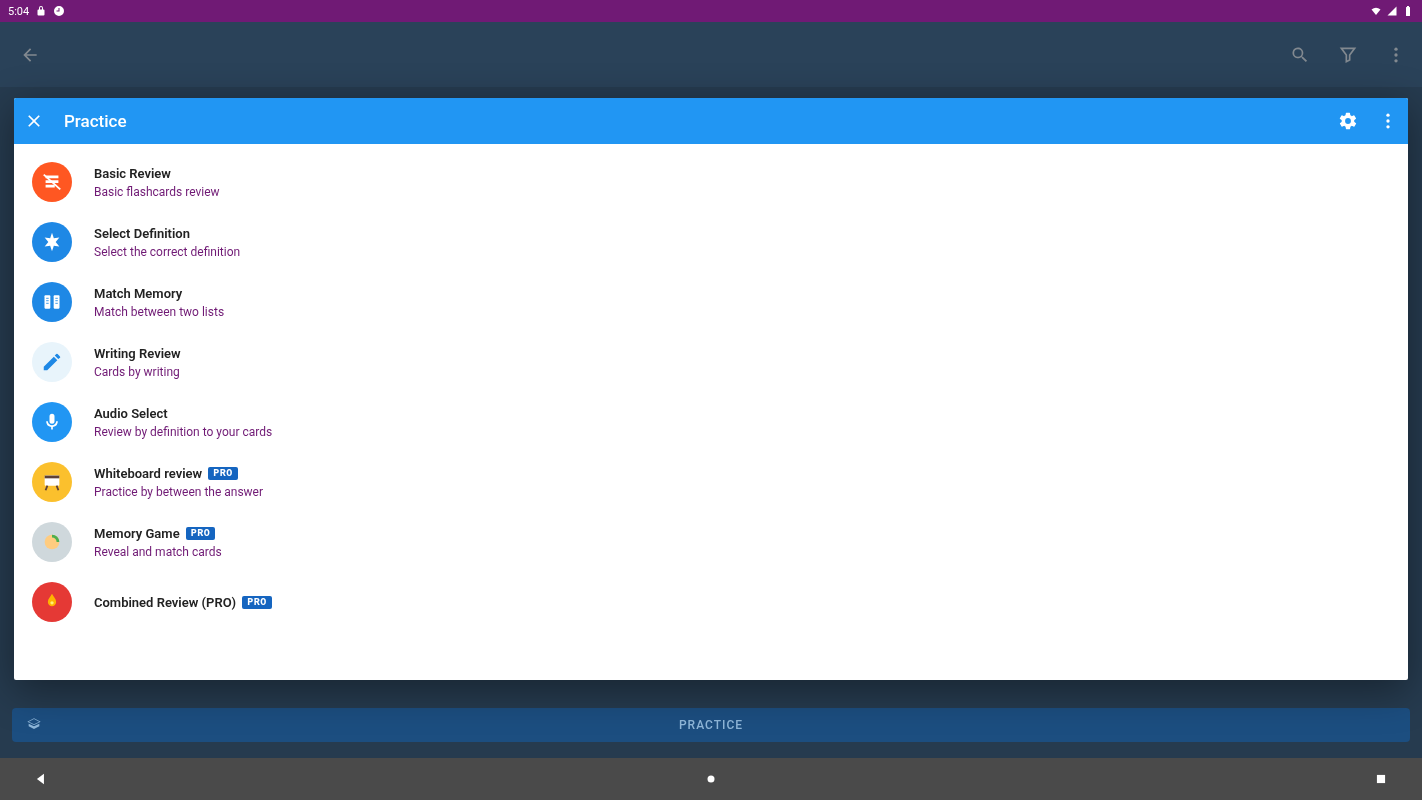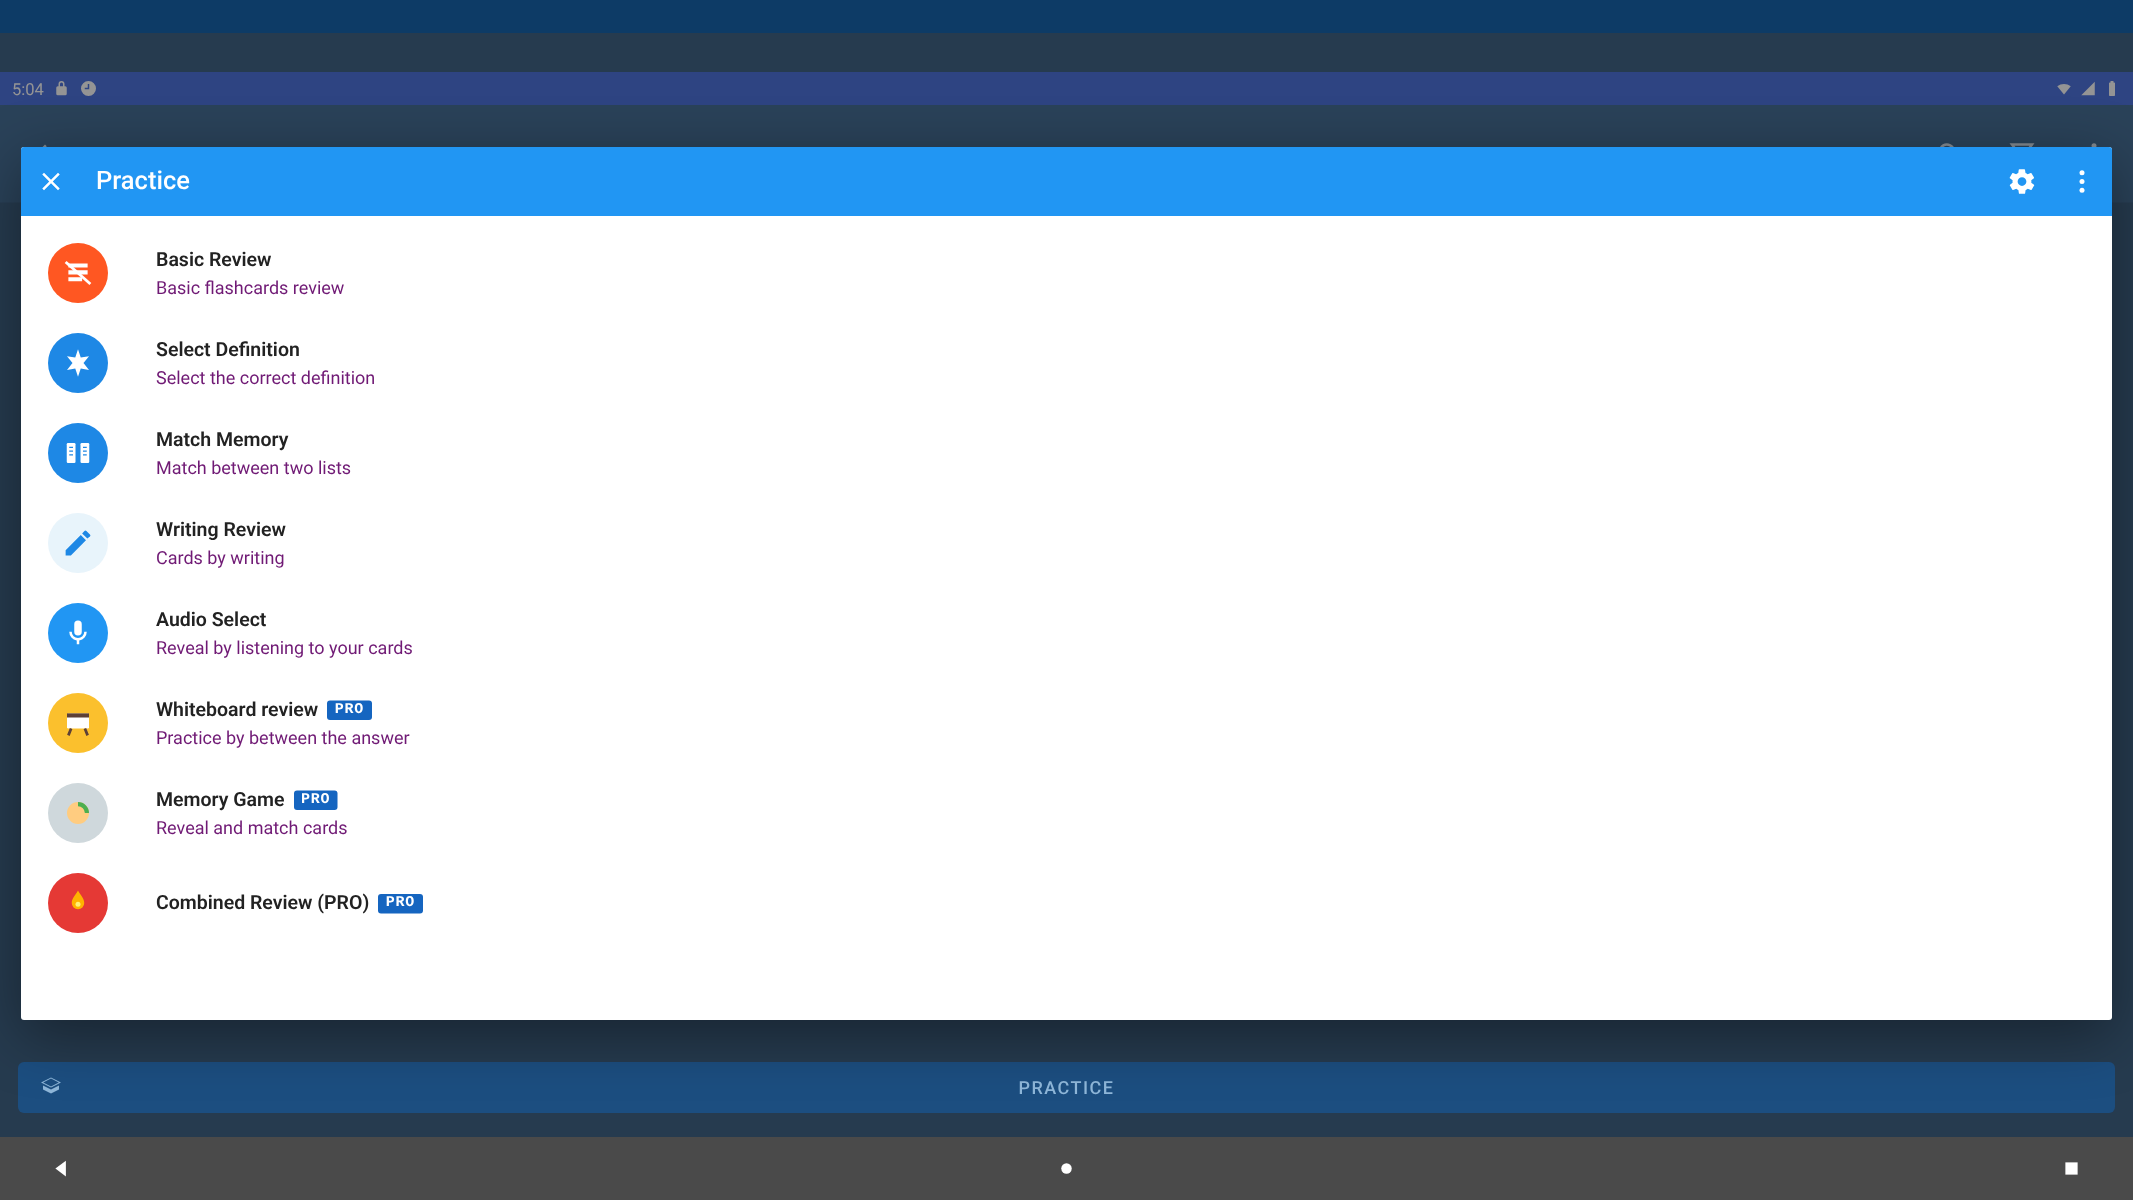--- a/index.html
+++ b/index.html
@@ -1,20 +1,20 @@
 <!DOCTYPE html>
 <html><head>
 <meta charset="utf-8">
 <style>
 * { margin: 0; padding: 0; box-sizing: border-box; font-family: Roboto, -apple-system, sans-serif; }
 html, body { width: 1422px; height: 800px; overflow: hidden; }
 body { background: #0d3b66; position: relative; }
 
 
-.status-bar { width: 100%; height: 22px; background: #1d4ed8; color: #fff; display: flex; align-items: center; justify-content: space-between; padding: 0 8px; font-size: 11px; margin-top: 48px; }
+.status-bar { width: 100%; height: 22px; background: #701a75; color: #fff; display: flex; align-items: center; justify-content: space-between; padding: 0 8px; font-size: 11px; }
 .status-left { display: flex; align-items: center; gap: 6px; }
 .status-right { display: flex; align-items: center; gap: 4px; }
 .status-icon { width: 12px; height: 12px; fill: #fff; }
 
 
 .app-bar { width: 100%; height: 65px; background: #144a7c; display: flex; align-items: center; justify-content: space-between; padding: 0 8px; }
 .app-bar-left { display: flex; align-items: center; }
 .arrow-back { padding: 12px; cursor: pointer; }
 .app-bar-right { display: flex; align-items: center; gap: 28px; padding-right: 8px; }
 
@@ -30,21 +30,21 @@
 
 
 .dialog { position: absolute; left: 14px; right: 14px; top: 98px; height: 582px; background: #fff; border-radius: 2px; box-shadow: 0 10px 40px rgba(0,0,0,.4); display: flex; flex-direction: column; overflow: hidden; }
 .dialog-bar { height: 46px; background: #2196f3; display: flex; align-items: center; justify-content: space-between; padding: 0 10px; flex-shrink: 0; }
 .dialog-bar-left { display: flex; align-items: center; gap: 20px; }
 .dialog-title { color: #fff; font-size: 17px; font-weight: 500; }
 .dialog-bar-right { display: flex; align-items: center; gap: 20px; }
 .dialog-close, .dialog-gear, .dialog-more { cursor: pointer; }
 
 .dialog-list { flex: 1; overflow-y: auto; padding: 8px 0; }
-.list-item { display: flex; align-items: center; gap: 32px; padding: 10px 18px; cursor: pointer; }
+.list-item { display: flex; align-items: center; gap: 22px; padding: 10px 18px; cursor: pointer; }
 .item-icon { width: 40px; height: 40px; border-radius: 50%; display: flex; align-items: center; justify-content: center; flex-shrink: 0; }
 .item-text { display: flex; flex-direction: column; gap: 4px; }
 .item-title-row { display: flex; align-items: center; gap: 6px; }
 .item-title { font-size: 13px; font-weight: 600; color: #222; }
 .item-sub { font-size: 12px; color: #701a75; }
 .pro-badge { background: #1565c0; color: #fff; font-size: 10px; font-weight: 700; padding: 1px 5px; border-radius: 2px; letter-spacing: 0.5px; font-family: Liberation Mono, monospace; }
 
 
 .ic-basic   { background: #ff5722; }
 .ic-select  { background: #1e88e5; }
@@ -210,21 +210,21 @@
       <div class="list-item">
         <div class="item-icon ic-audio">
           <svg width="20" height="20" viewBox="0 0 24 24" fill="#fff">
             <path d="M12 14a3 3 0 0 0 3-3V5a3 3 0 0 0-6 0v6a3 3 0 0 0 3 3zm5-3a5 5 0 0 1-10 0H5a7 7 0 0 0 6 6.9V21h2v-3.1A7 7 0 0 0 19 11z"></path>
           </svg>
         </div>
         <div class="item-text">
           <div class="item-title-row">
             <span class="item-title">Audio Select</span>
           </div>
-          <span class="item-sub">Reveal by listening to your cards</span>
+          <span class="item-sub">Review by definition to your cards</span>
         </div>
       </div>
       <div class="list-item">
         <div class="item-icon ic-white">
           <svg width="22" height="22" viewBox="0 0 24 24">
             <rect x="4" y="5" width="16" height="11" rx="1" fill="#fff"></rect>
             <rect x="4" y="5" width="16" height="3" fill="#5d4037"></rect>
             <path d="M7 16l-2 5M17 16l2 5" stroke="#5d4037" stroke-width="2"></path>
           </svg>
         </div>

